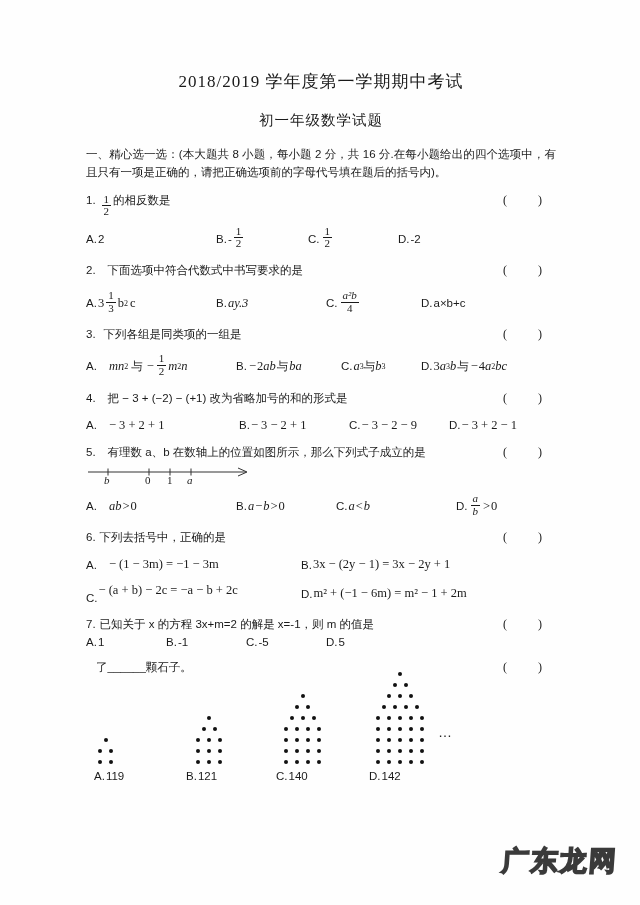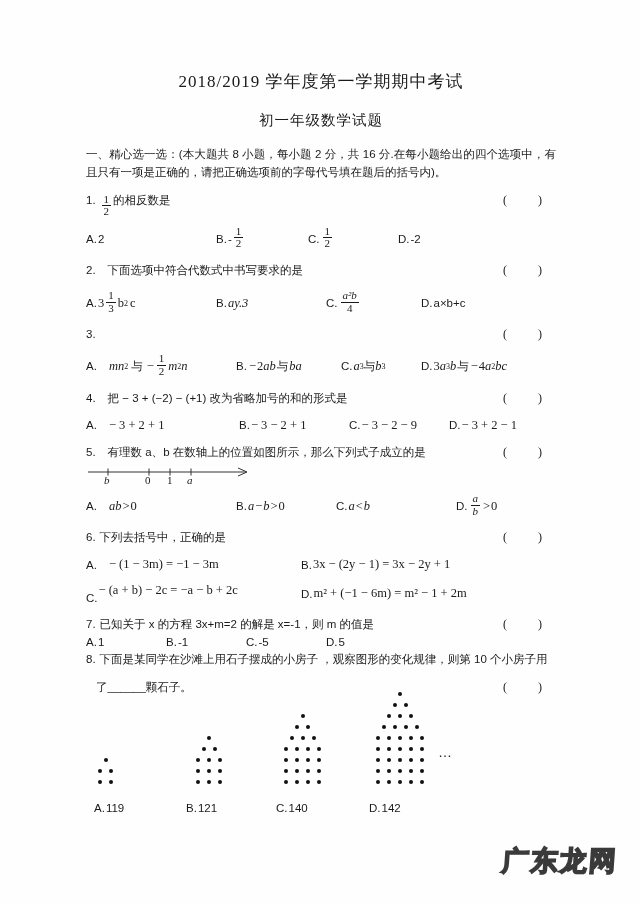--- a/index.html
+++ b/index.html
@@ -172,21 +172,21 @@
   .ellipsis-fig {
     position: absolute;
     left: 352px;
     bottom: 26px;
     font-size: 14px;
     letter-spacing: 2px;
     font-family: "Liberation Sans", sans-serif;
     color: #222;
   }
   .fig-opts {
-    margin-top: 16px;
+    margin-top: 4px;
     font-size: 11.5px;
     font-family: "Liberation Sans", "DejaVu Sans", sans-serif;
     position: relative;
     height: 16px;
     text-align: right;
   }
   .fig-opt { position: absolute; top: 0; }
 
   
   .watermark {
@@ -283,20 +283,21 @@
         <span class="opt">
           <span class="opt-lbl">D.</span>
           <span>a×b+c</span>
         </span>
       </div>
     </div>
 
     <div class="q">
       <div class="q-stem">
         <span class="q-num">3.</span>
+        <span class="q-text cjk" style="margin-left:4px">下列各组是同类项的一组是</span>
         <span class="paren">(  )</span>
       </div>
       <div class="opts" style="margin-top:11px">
         <span class="opt" style="width:150px">
           <span class="opt-lbl" style="margin-right:12px">A.</span>
           <span class="mi">mn</span>
             <sup class="exn">2</sup>
           <span class="cjk" style="margin:0 3px">与</span>
           <span class="mop">−</span>
           <span class="frac">
@@ -468,23 +469,20 @@
           <span>-5</span>
         </span>
         <span class="opt">
           <span class="opt-lbl">D.</span>
           <span>5</span>
         </span>
       </div>
     </div>
 
     <div class="q">
-      <div class="q-stem" style="display:block">
-        <span class="q-num">8.</span><span class="cjk">下面是某同学在沙滩上用石子摆成的小房子 ，观察图形的变化规律，则第 10 个小房子用</span>
-      </div>
       <div class="q-stem" style="margin-top:10px">
         <span class="cjk" style="margin-left:10px">了______颗石子。</span>
         <span class="paren">(  )</span>
       </div>
 
       <div class="figures">
         <div class="fig" id="fig1" style="left: 12px; width: 17px; height: 28px;">
             <span class="dot" style="left: 5.5px; top: 0px;"></span>
             <span class="dot" style="left: 0px; top: 11px;"></span>
             <span class="dot" style="left: 11px; top: 11px;"></span>

